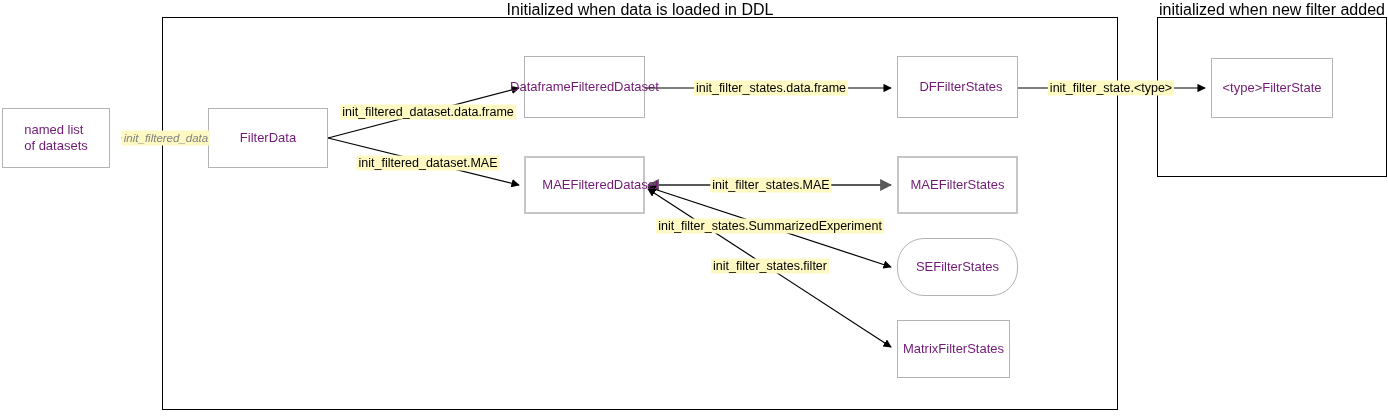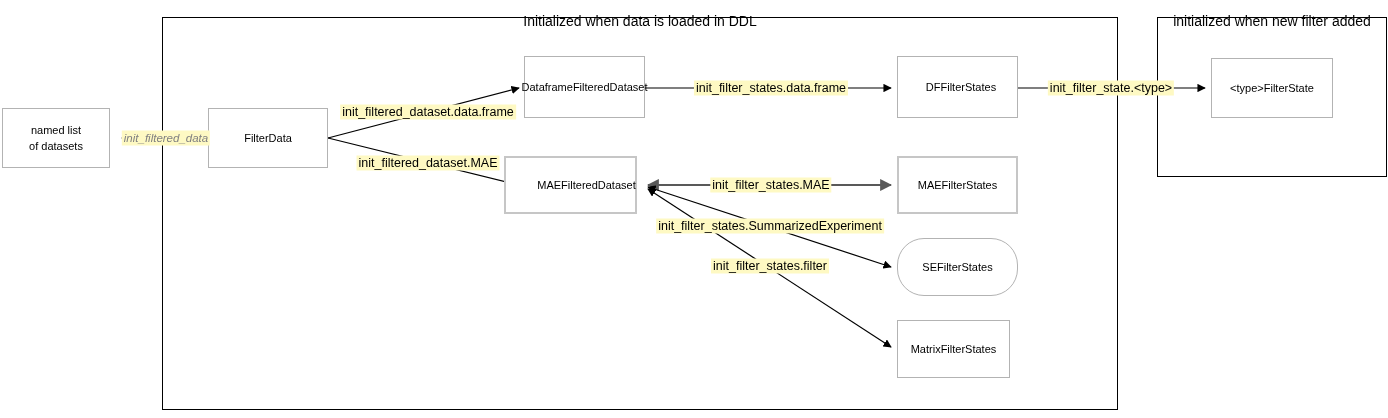--- a/index.html
+++ b/index.html
@@ -27,39 +27,37 @@
     height: 418px;
   }
   .group-box {
     position: absolute;
     border: 1.6px solid #000000;
     background: transparent;
     box-sizing: border-box;
   }
   .group-title {
     position: absolute;
-    font-size: 14px;
+    font-size: 16px;
     line-height: 15px;
     color: #000000;
     white-space: nowrap;
     text-align: center;
-    margin-top: 12px;
   }
   .node {
     position: absolute;
     border: 1.4px solid #b3b3b3;
     background: #ffffff;
     box-sizing: border-box;
     display: flex;
     align-items: center;
     justify-content: center;
-    font-size: 11px;
+    font-size: 13px;
     line-height: 16px;
-    color: #000000;
-    text-align: center;
+    color: #701a75;
     white-space: nowrap;
   }
   .node.selected {
     border: 2.4px solid #c6c6c6;
   }
   .node-label {
     display: block;
     white-space: nowrap;
   }
   .node-label.multi {
@@ -120,21 +118,21 @@
       <div class="node" style="left: 2px; top: 108px; width: 108px; height: 60px;">
         <span class="node-label multi">named list
 of datasets</span>
       </div>
       <div class="node" style="left: 208px; top: 108px; width: 120px; height: 60px;">
         <span class="node-label">FilterData</span>
       </div>
       <div class="node" style="left: 524px; top: 56px; width: 121px; height: 62px;">
         <span class="node-label">DataframeFilteredDataset</span>
       </div>
-      <div class="node selected" style="left: 504px; top: 156px; width: 133px; height: 58px; padding-left: 32px;">
+      <div class="node selected" style="left: 524px; top: 156px; width: 121px; height: 58px; padding-left: 32px;">
         <span class="node-label">MAEFilteredDataset</span>
       </div>
       <div class="node" style="left: 897px; top: 56px; width: 121px; height: 62px; padding-left: 7px;">
         <span class="node-label">DFFilterStates</span>
       </div>
       <div class="node selected" style="left: 897px; top: 156px; width: 121px; height: 58px;">
         <span class="node-label">MAEFilterStates</span>
       </div>
       <div class="node" style="left: 897px; top: 238px; width: 121px; height: 58px; border-radius: 27px;">
         <span class="node-label">SEFilterStates</span>

